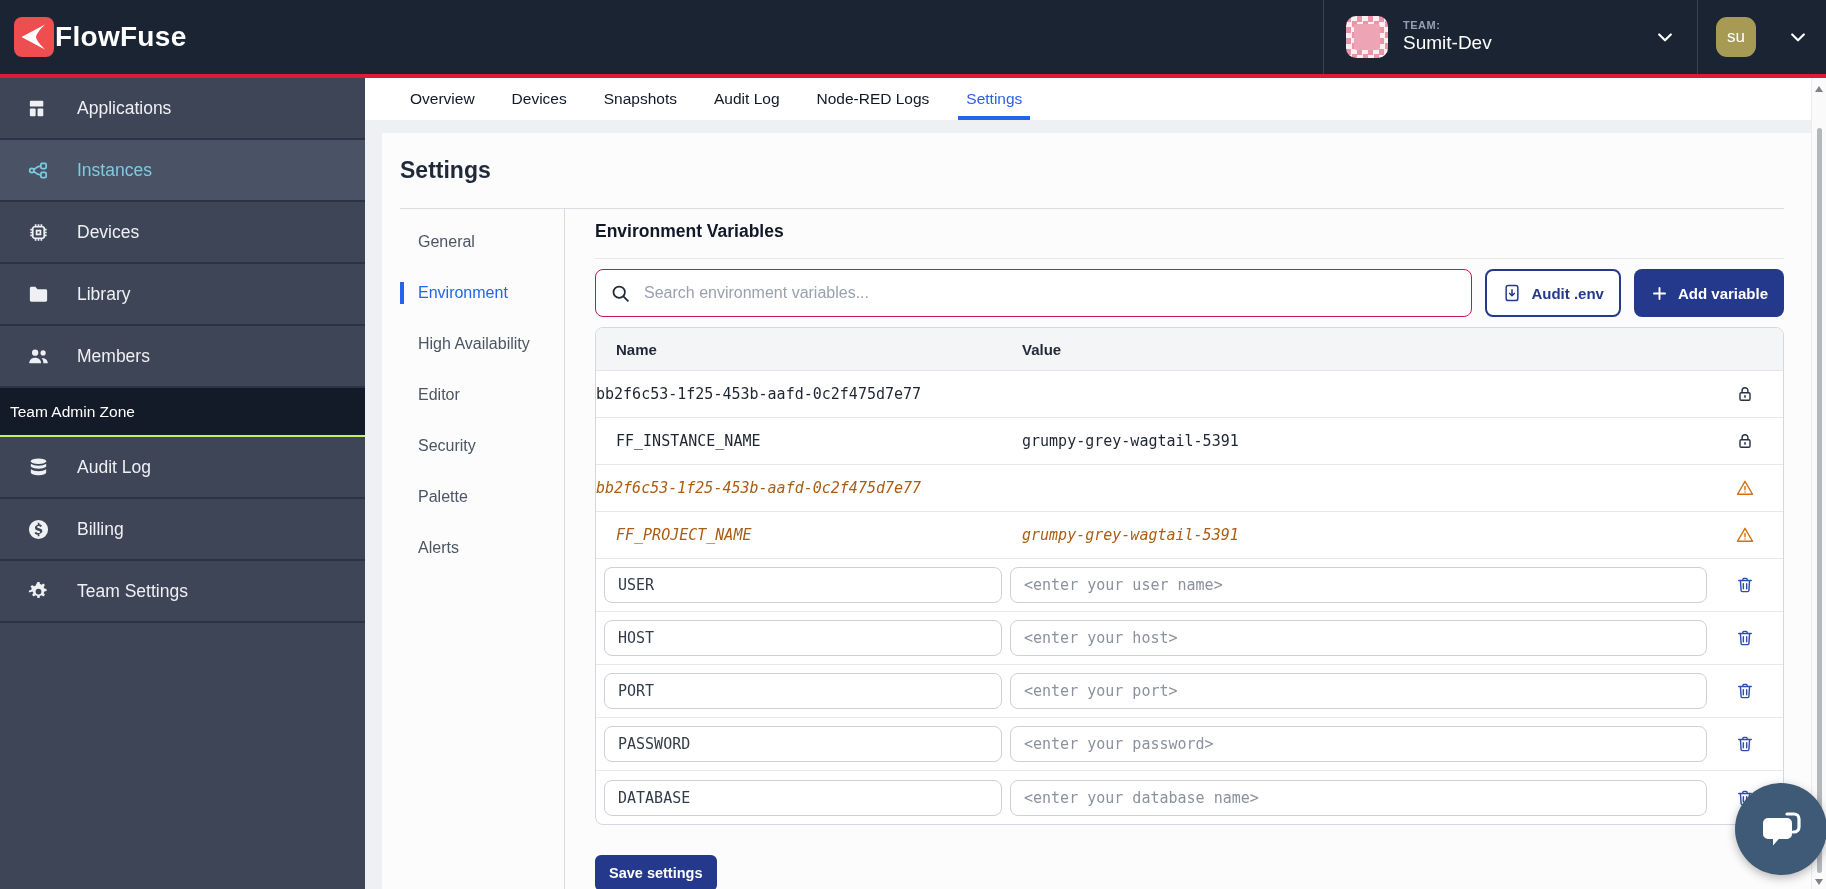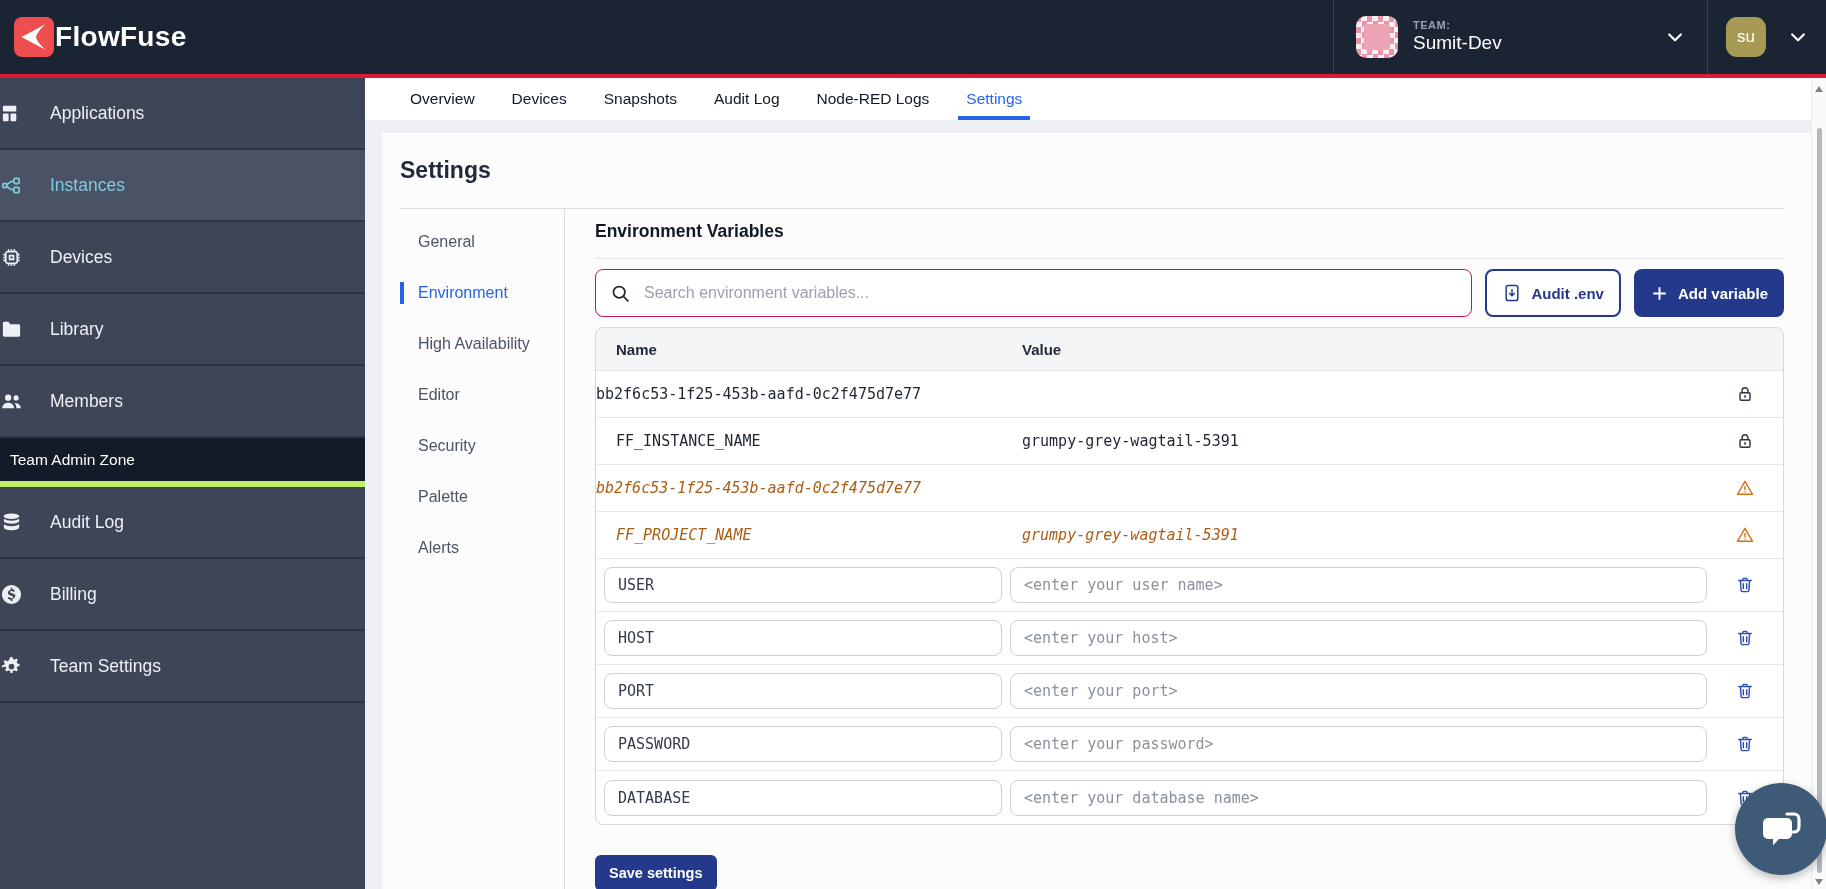--- a/index.html
+++ b/index.html
@@ -19,30 +19,30 @@
   .brand-name{color:#fff;font-size:28px;font-weight:700;letter-spacing:.3px}
   .topbar-right{display:flex;height:100%}
   .team-select{display:flex;align-items:center;width:374px;height:100%;border-left:1px solid #39424f;padding:5px 22px;cursor:pointer}
   .team-avatar{width:42px;height:42px;border-radius:10px;flex-shrink:0;background-color:#f2bac6;background-image:conic-gradient(#fdeef1 25%,#e895aa 0 50%,#fdeef1 0 75%,#e895aa 0);background-size:11px 11px;position:relative;overflow:hidden}
   .team-avatar::after{content:'';position:absolute;inset:8px;background:#eda4b4;border-radius:3px}
   .team-texts{margin-left:15px;line-height:1.2}
   .team-label{font-size:11px;color:#97a0b2;font-weight:700;letter-spacing:.5px}
   .team-name{font-size:19px;color:#fff}
   .chev{color:#fff;margin-left:auto}
   .chev svg{width:20px;height:20px}
-  .user-select{display:flex;align-items:center;height:100%;border-left:1px solid #39424f;padding:0 18px;gap:22px;cursor:pointer}
+  .user-select{display:flex;align-items:center;height:100%;border-left:1px solid #39424f;padding:0 18px;gap:32px;cursor:pointer}
   .user-avatar{width:40px;height:40px;border-radius:11px;background:#a79a55;color:#fff;font-size:17px;display:flex;align-items:center;justify-content:center}
   .red-line{position:absolute;top:74px;left:0;width:100%;height:4px;background:#de1b36;z-index:8}
 
   
   .sidebar{position:absolute;top:78px;left:0;width:365px;bottom:0;background:#3d4556;z-index:4}
-  .side-item{height:72px;display:flex;align-items:center;gap:27px;border-bottom:2px solid #2c3342;cursor:pointer;color:#eef0f4;font-size:17.5px}
+  .side-item{height:62px;display:flex;align-items:center;padding-left:27px;gap:27px;border-bottom:2px solid #2c3342;cursor:pointer;color:#eef0f4;font-size:17.5px}
   .side-item .icon svg{width:23px;height:23px}
   .side-item.active{background:#4a5365;color:#7ecadf}
-  .side-section{height:49px;background:#131a28;color:#fff;font-size:15.5px;display:flex;align-items:center;padding-left:10px;border-bottom:6px solid #bef264}
+  .side-section{height:49px;background:#131a28;color:#fff;font-size:15.5px;display:flex;align-items:center;padding-left:10px;border-bottom:2px solid #bef264}
 
   
   .content-area{position:absolute;left:365px;top:78px;right:15px;bottom:0;background:#eef0f3}
   .tabbar{height:42px;background:#fff;display:flex;padding-left:45px;gap:37px}
   .tab{display:flex;align-items:center;height:100%;position:relative;font-size:15.5px;color:#111827;cursor:pointer}
   .tab.active{color:#2563eb}
   .tab.active::after{content:'';position:absolute;left:-8px;right:-8px;bottom:0;height:4px;background:#2563eb}
 
   .panel{position:absolute;top:55px;left:17px;right:0;bottom:0;background:#fcfcfd;overflow:hidden;padding:0 27px 0 18px}
   .page-title{padding-top:24px;font-size:23px;font-weight:700;color:#1f2937}

